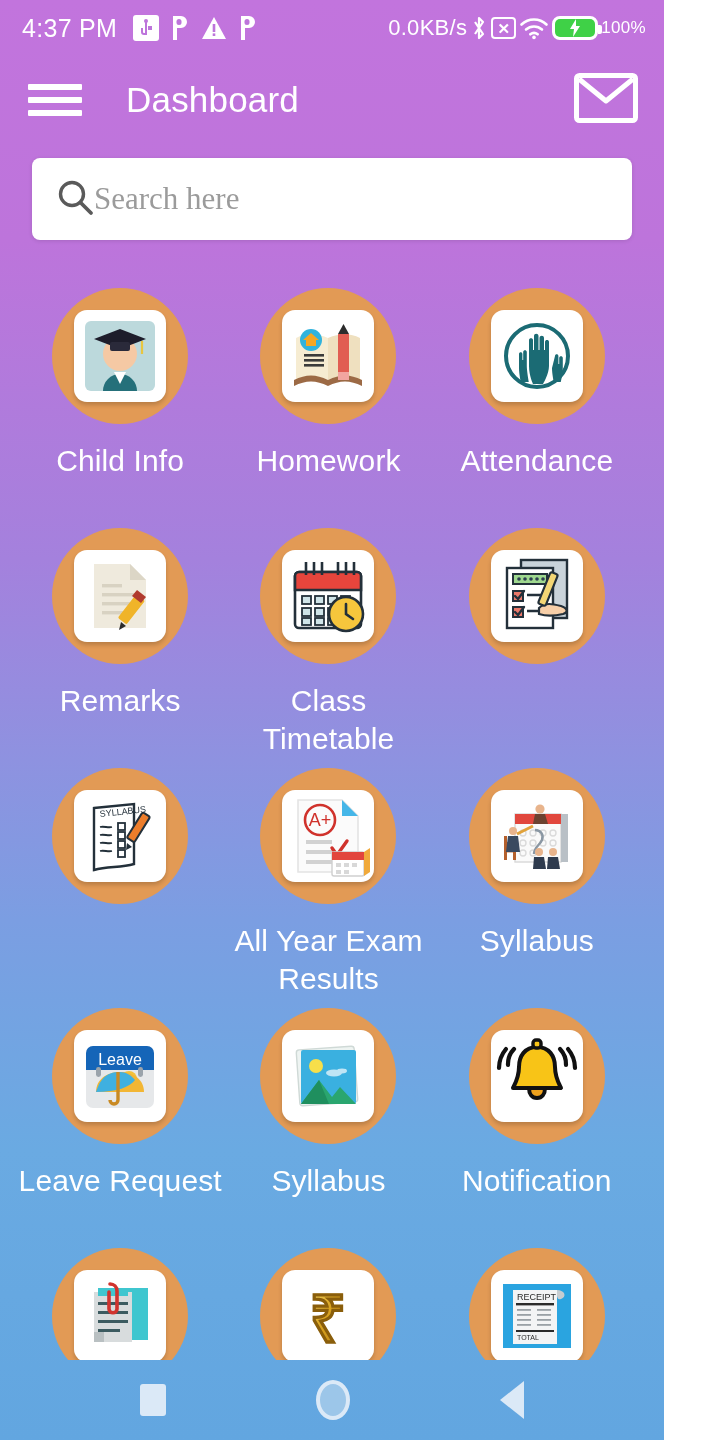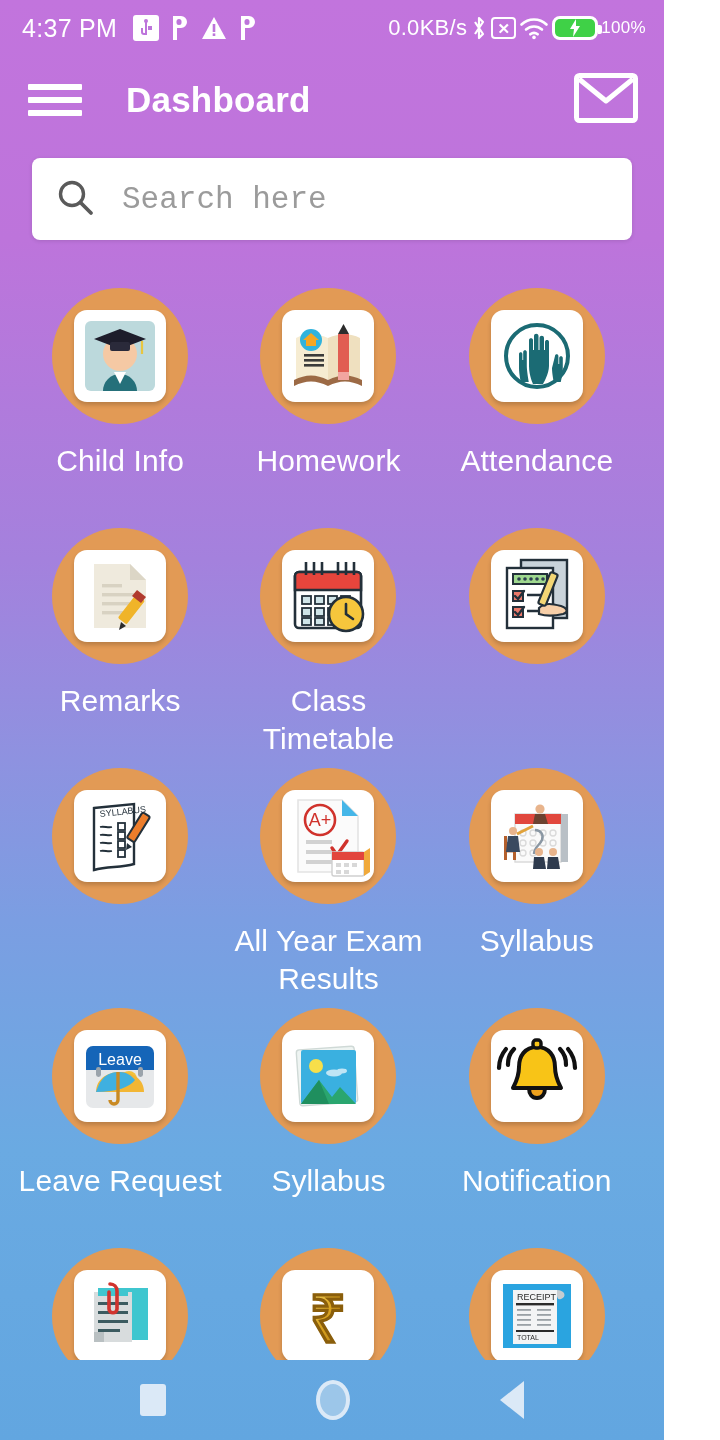--- a/index.html
+++ b/index.html
@@ -60,35 +60,35 @@
   
   .appbar {
     flex: 0 0 88px;
     display: flex; align-items: center;
     padding: 0 26px 0 28px;
   }
   .hamburger { width: 54px; height: 40px; display: flex; flex-direction: column; justify-content: space-between; padding: 4px 0; cursor: pointer; }
   .hamburger span { display: block; height: 6px; background: #fff; border-radius: 1px; }
   .apptitle {
     margin-left: 44px;
-    color: #fff; font-size: 35px; font-weight: 700; letter-spacing: .2px;
+    color: #fff; font-size: 35px; font-weight: 400; letter-spacing: .2px;
   }
   .mail { margin-left: auto; cursor: pointer; }
 
   
   .searchwrap { flex: 0 0 auto; padding: 14px 32px 0 32px; }
   .searchbar {
     height: 82px; background: #fff; border-radius: 8px;
     display: flex; align-items: center; padding: 0 24px;
     box-shadow: 0 1px 4px rgba(0,0,0,.12);
   }
   .search-input {
     border: none; outline: none; flex: 1;
-    font-family: Liberation Mono, monospace;
-    font-size: 31px; color: #4a4a4a; margin-left: 28px; background: transparent;
+    font-family: Liberation Serif, serif;
+    font-size: 31px; color: #4a4a4a; background: transparent;
   }
   .search-input::placeholder { color: #9b9b9b; }
 
   
   .grid {
     flex: 1 1 auto;
     display: grid;
     grid-template-columns: repeat(3, 1fr);
     grid-auto-rows: 240px;
     align-content: start;

